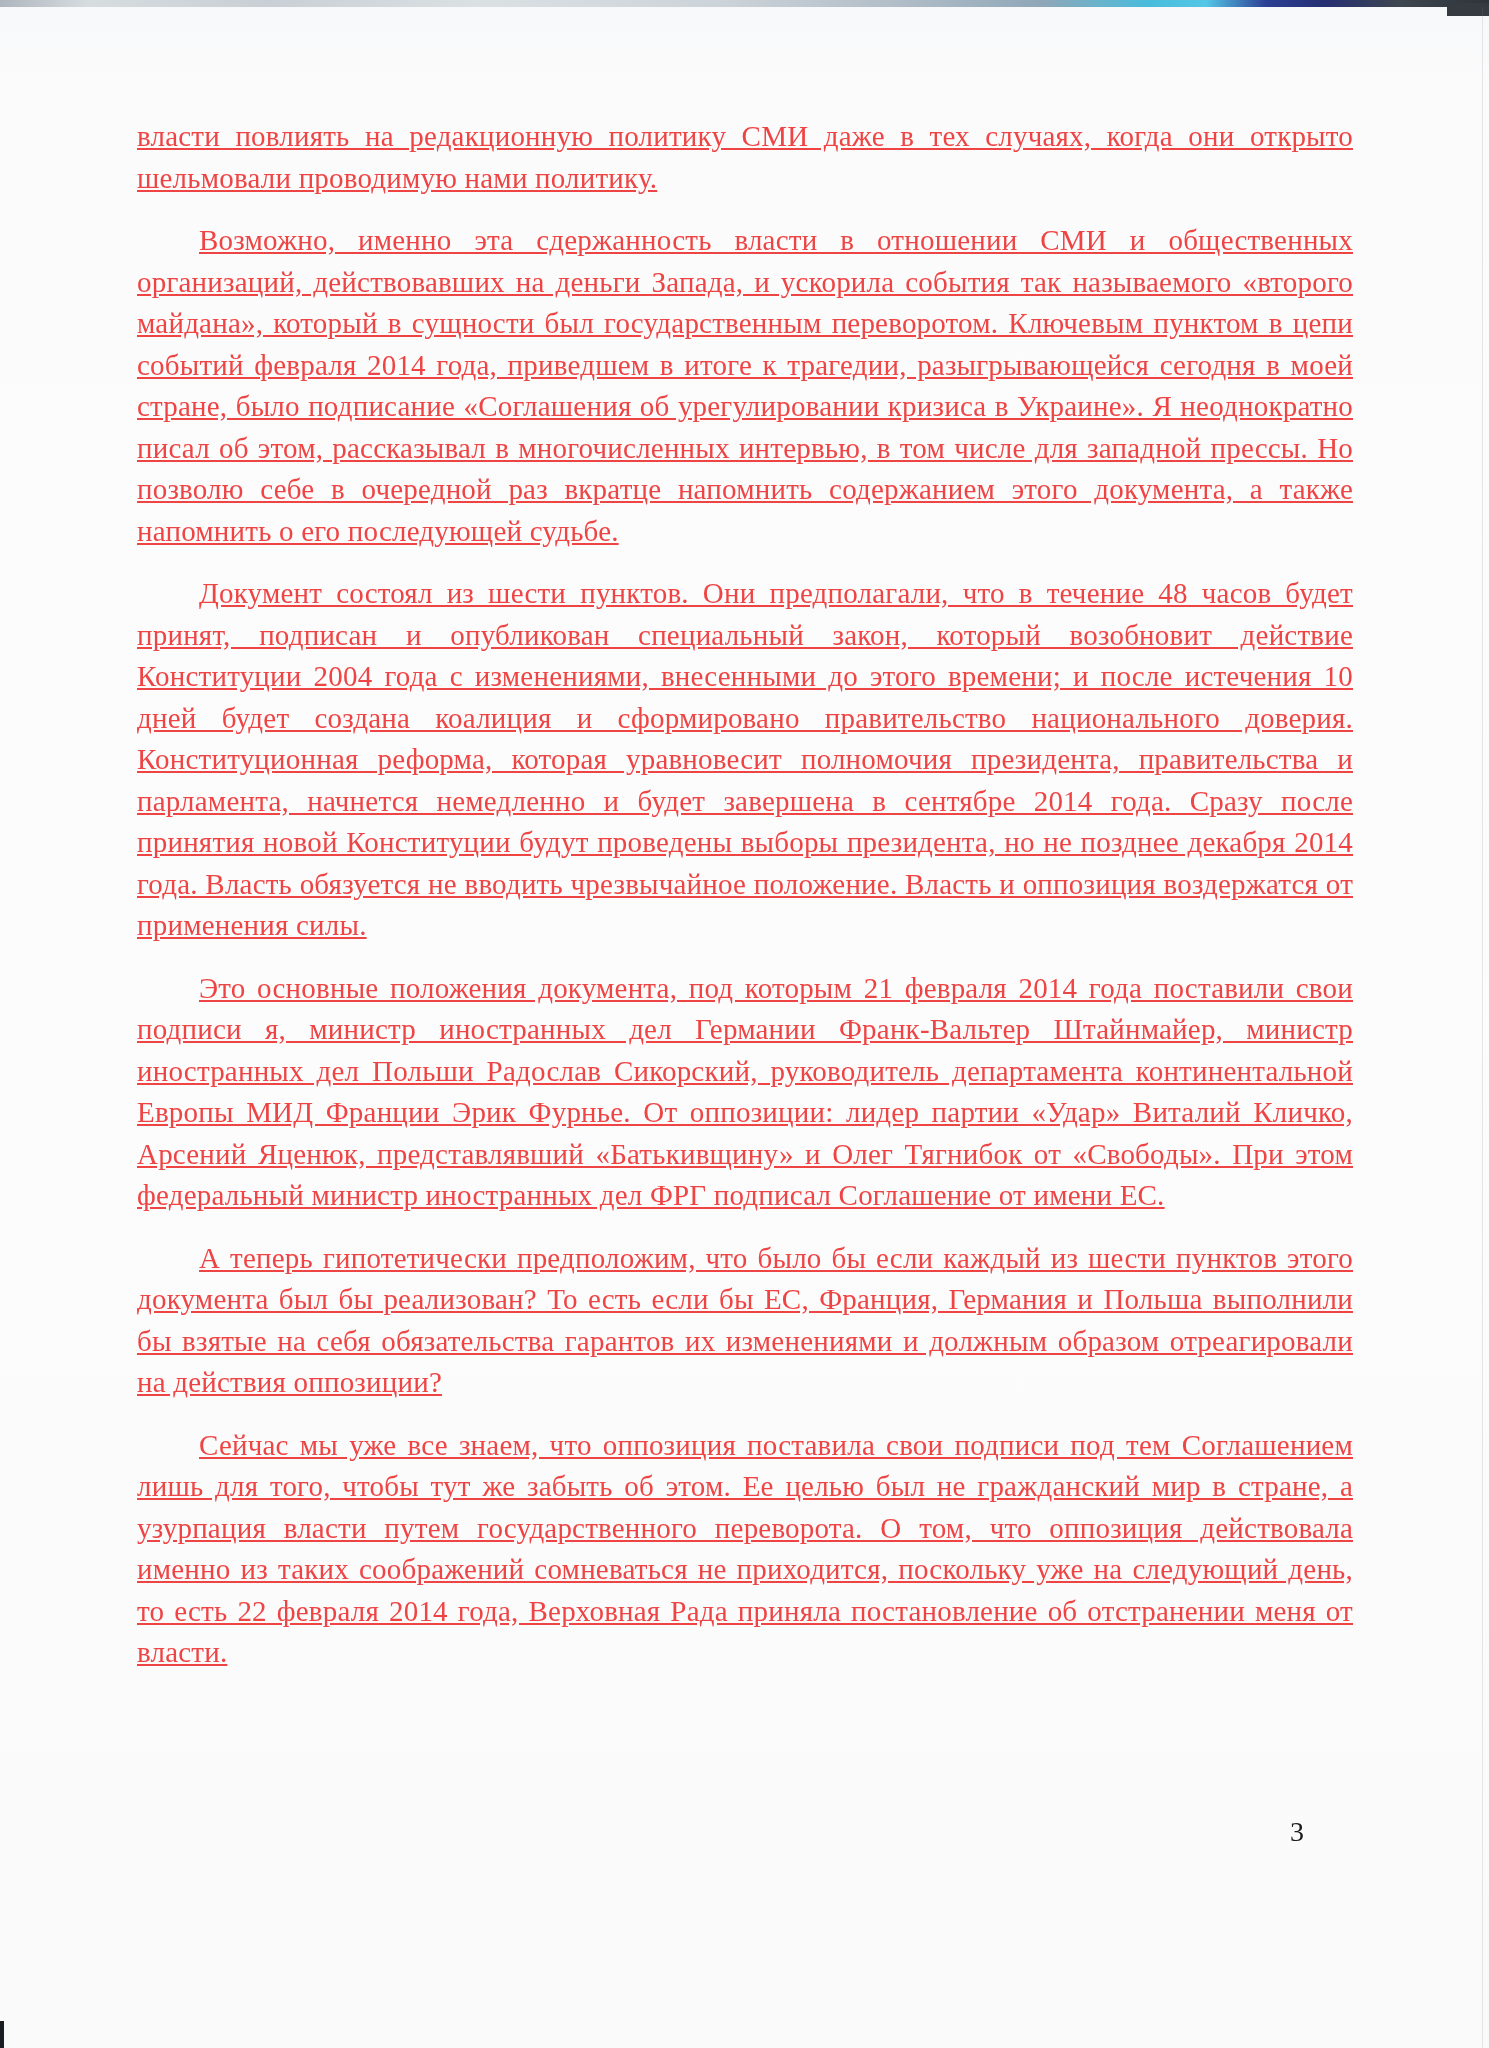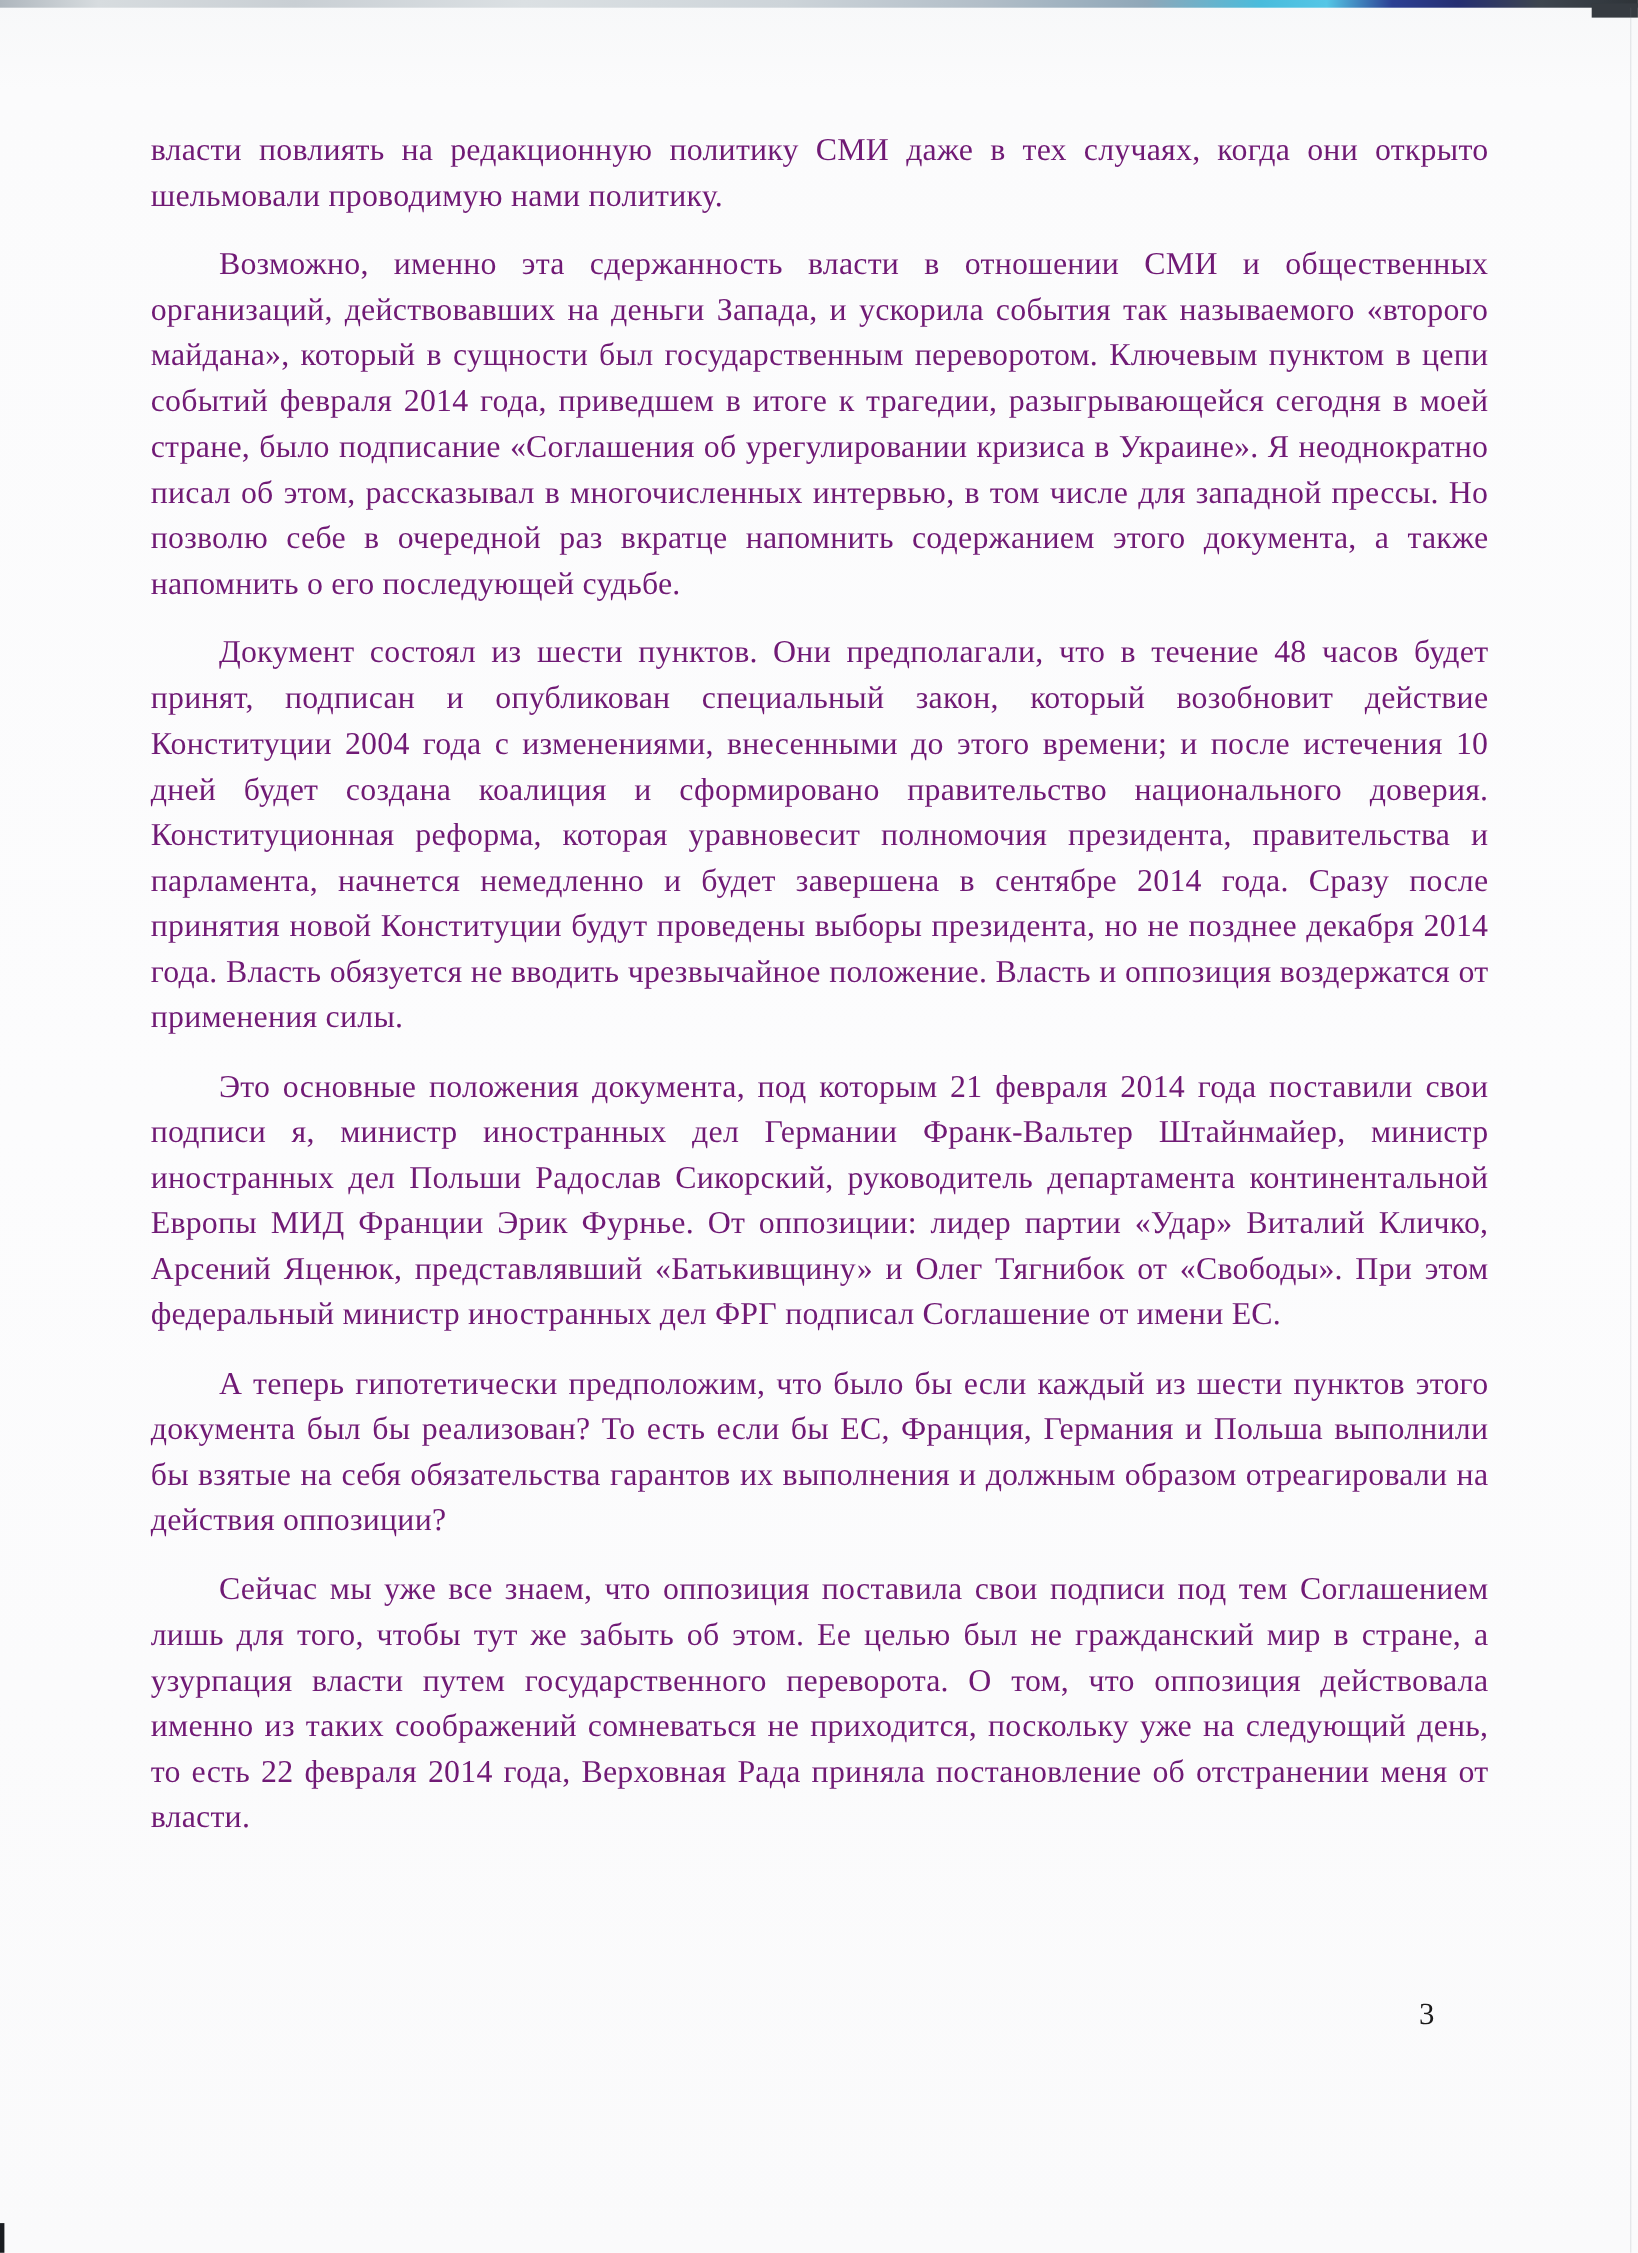--- a/index.html
+++ b/index.html
@@ -39,21 +39,22 @@
     position: absolute;
     top: 7px; right: 6px;
     width: 1px; height: 2041px;
     background: rgba(120,130,140,0.18);
   }
   .text-block {
     position: absolute;
     left: 137px;
     top: 116px;
     width: 1216px;
-    color: #701a75;
+    color: #ef4444;
+    text-decoration: underline;
   }
   .text-block p {
     margin: 0 0 21px 0;
     font-size: 29px;
     line-height: 41.5px;
     text-align: justify;
     text-indent: 62px;
     letter-spacing: 0.2px;
   }
   .text-block p.continuation {
@@ -73,17 +74,17 @@
 <div class="scan-strip-top"></div>
 <div class="scan-corner-top-right"></div>
 <div class="page-edge-right"></div>
 <div class="scan-sliver-bottom-left"></div>
 
 <div class="text-block">
   <p class="continuation">власти повлиять на редакционную политику СМИ даже в тех случаях, когда они открыто шельмовали проводимую нами политику.</p>
   <p>Возможно, именно эта сдержанность власти в отношении СМИ и общественных организаций, действовавших на деньги Запада, и ускорила события так называемого «второго майдана», который в сущности был государственным переворотом. Ключевым пунктом в цепи событий февраля 2014 года, приведшем в итоге к трагедии, разыгрывающейся сегодня в моей стране, было подписание «Соглашения об урегулировании кризиса в Украине». Я неоднократно писал об этом, рассказывал в многочисленных интервью, в том числе для западной прессы. Но позволю себе в очередной раз вкратце напомнить содержанием этого документа, а также напомнить о его последующей судьбе.</p>
   <p>Документ состоял из шести пунктов. Они предполагали, что в течение 48 часов будет принят, подписан и опубликован специальный закон, который возобновит действие Конституции 2004 года с изменениями, внесенными до этого времени; и после истечения 10 дней будет создана коалиция и сформировано правительство национального доверия. Конституционная реформа, которая уравновесит полномочия президента, правительства и парламента, начнется немедленно и будет завершена в сентябре 2014 года. Сразу после принятия новой Конституции будут проведены выборы президента, но не позднее декабря 2014 года. Власть обязуется не вводить чрезвычайное положение. Власть и оппозиция воздержатся от применения силы.</p>
   <p>Это основные положения документа, под которым 21 февраля 2014 года поставили свои подписи я, министр иностранных дел Германии Франк-Вальтер Штайнмайер, министр иностранных дел Польши Радослав Сикорский, руководитель департамента континентальной Европы МИД Франции Эрик Фурнье. От оппозиции: лидер партии «Удар» Виталий Кличко, Арсений Яценюк, представлявший «Батькивщину» и Олег Тягнибок от «Свободы». При этом федеральный министр иностранных дел ФРГ подписал Соглашение от имени ЕС.</p>
-  <p>А теперь гипотетически предположим, что было бы если каждый из шести пунктов этого документа был бы реализован? То есть если бы ЕС, Франция, Германия и Польша выполнили бы взятые на себя обязательства гарантов их выполнения и должным образом отреагировали на действия оппозиции?</p>
+  <p>А теперь гипотетически предположим, что было бы если каждый из шести пунктов этого документа был бы реализован? То есть если бы ЕС, Франция, Германия и Польша выполнили бы взятые на себя обязательства гарантов их изменениями и должным образом отреагировали на действия оппозиции?</p>
   <p>Сейчас мы уже все знаем, что оппозиция поставила свои подписи под тем Соглашением лишь для того, чтобы тут же забыть об этом. Ее целью был не гражданский мир в стране, а узурпация власти путем государственного переворота. О том, что оппозиция действовала именно из таких соображений сомневаться не приходится, поскольку уже на следующий день, то есть 22 февраля 2014 года, Верховная Рада приняла постановление об отстранении меня от власти.</p>
 </div>
 
 <div class="page-number">3</div>
 
 </body></html>

